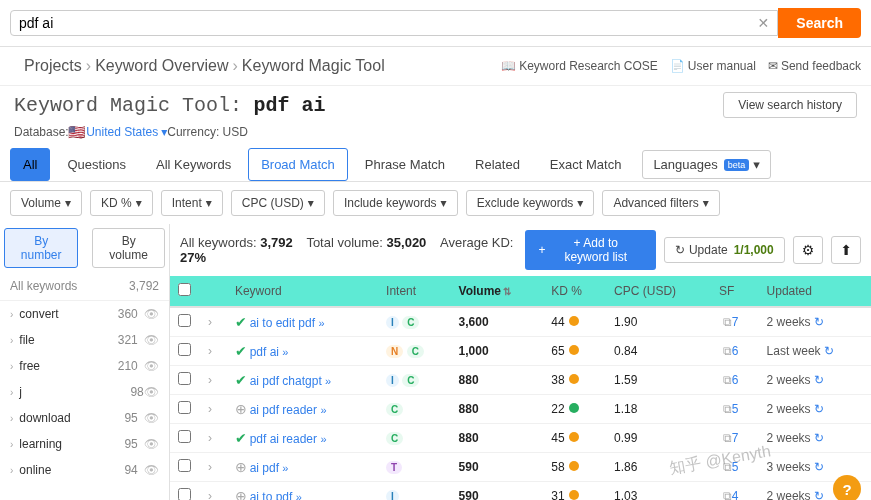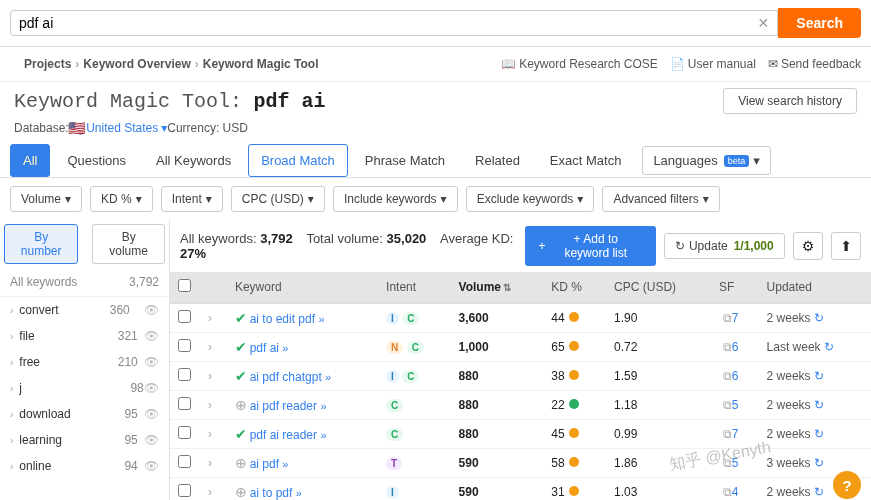--- a/index.html
+++ b/index.html
@@ -6,37 +6,37 @@
     body { font-family: Arial, sans-serif; font-size: 13px; background: #fff; color: #222; width: 871px; overflow: hidden; }
 
     
     .search-bar { display: flex; align-items: center; padding: 8px 10px; background: #fff; border-bottom: 1px solid #e0e0e0; }
     .search-input-wrap { display: flex; align-items: center; flex: 1; border: 1px solid #ccc; border-radius: 4px 0 0 4px; padding: 4px 8px; background: #fff; }
     .search-input { border: none; outline: none; flex: 1; font-size: 14px; }
     .search-clear { cursor: pointer; color: #999; font-size: 14px; margin-left: 4px; }
     .search-btn { background: #ff6b00; color: #fff; border: none; padding: 7px 18px; font-size: 14px; font-weight: bold; cursor: pointer; border-radius: 0 4px 4px 0; }
 
     
-    .breadcrumb { padding: 6px 14px; font-size: 12px; color: #555; display: flex; align-items: center; gap: 4px; font-weight: bold; }
+    .breadcrumb { padding: 6px 14px; font-size: 16px; color: #555; display: flex; align-items: center; gap: 4px; }
     .breadcrumb .sep { color: #aaa; }
 
     
     .title-row { padding: 4px 14px 6px; display: flex; align-items: center; gap: 8px; }
     .page-title { font-size: 20px; font-weight: bold; color: #222; }
     .page-title span { color: #555; font-weight: normal; font-family: Liberation Mono, monospace; }
 
     
     .db-row { padding: 2px 14px 8px; font-size: 12px; color: #555; display: flex; align-items: center; gap: 0; }
     .db-flag { font-size: 14px; }
     .db-link { color: #3480eb; cursor: pointer; text-decoration: none; display: flex; align-items: center; gap: 3px; }
 
     
     .tabs { display: flex; align-items: center; padding: 0 10px; gap: 4px; border-bottom: 1px solid #e0e0e0; flex-wrap: wrap; }
     .tab { padding: 8px 12px; cursor: pointer; font-size: 13px; color: #444; border: 1px solid transparent; border-radius: 3px; white-space: nowrap; }
-    .tab.active { background: #3480eb; color: #fef9c3; border-color: #3480eb; border-radius: 3px; }
+    .tab.active { background: #3480eb; color: #000000; border-color: #3480eb; border-radius: 3px; }
     .tab.outlined { border: 1px solid #3480eb; color: #3480eb; background: #fff; }
     .languages-btn { display: flex; align-items: center; gap: 4px; padding: 6px 10px; border: 1px solid #ccc; border-radius: 3px; cursor: pointer; font-size: 13px; color: #444; margin-left: 4px; }
     .beta-badge { background: #3480eb; color: #fff; font-size: 9px; padding: 1px 4px; border-radius: 3px; margin-left: 2px; }
 
     
     .filters-row { display: flex; align-items: center; gap: 8px; padding: 8px 10px; flex-wrap: wrap; }
     .filter-btn { display: flex; align-items: center; gap: 4px; padding: 5px 10px; border: 1px solid #ccc; border-radius: 3px; cursor: pointer; font-size: 12px; color: #444; background: #fff; }
     .sort-btn { padding: 5px 14px; border: 1px solid #ccc; border-radius: 3px; cursor: pointer; font-size: 12px; background: #fff; color: #444; }
     .sort-btn.active { background: #e8f0fe; color: #3480eb; border-color: #3480eb; }
 
@@ -45,21 +45,21 @@
     .stats-text { color: #444; }
     .stats-text strong { color: #222; }
     .stats-actions { display: flex; align-items: center; gap: 8px; }
     .add-btn { background: #3480eb; color: #fff; border: none; padding: 6px 14px; border-radius: 3px; cursor: pointer; font-size: 12px; display: flex; align-items: center; gap: 4px; }
     .update-btn { display: flex; align-items: center; gap: 4px; border: 1px solid #ccc; border-radius: 3px; padding: 5px 10px; cursor: pointer; font-size: 12px; background: #fff; color: #444; }
     .icon-btn { border: 1px solid #ccc; border-radius: 3px; padding: 5px 8px; cursor: pointer; background: #fff; font-size: 14px; }
 
     
     .table-wrap { overflow-y: auto; max-height: 260px; }
     table { width: 100%; border-collapse: collapse; font-size: 12px; }
-    thead th { background: #e5e5e5; border-bottom: 2px solid #e0e0e0; padding: 7px 8px; text-align: left; color: #555; font-weight: normal; white-space: nowrap; position: sticky; top: 0; z-index: 2; }
+    thead th { background: #5eead4; border-bottom: 2px solid #e0e0e0; padding: 7px 8px; text-align: left; color: #555; font-weight: normal; white-space: nowrap; position: sticky; top: 0; z-index: 2; }
     thead th.sortable { cursor: pointer; }
     thead th.sorted { font-weight: bold; color: #222; }
     tbody tr { border-bottom: 1px solid #f0f0f0; }
     tbody td { padding: 6px 8px; vertical-align: middle; white-space: nowrap; }
     .keyword-link { color: #3480eb; text-decoration: none; cursor: pointer; }
     .intent-badge { display: inline-block; padding: 1px 5px; border-radius: 10px; font-size: 10px; font-weight: bold; }
     .intent-i { background: #e8f4fd; color: #2980b9; }
     .intent-c { background: #e8f9f0; color: #27ae60; }
     .intent-n { background: #fff3e0; color: #e67e22; }
     .intent-t { background: #f3e8fd; color: #8e44ad; }
@@ -203,21 +203,21 @@
       <div class="sidebar-list">
         <div class="header-row">
           <span>All keywords</span>
           <span>3,792</span>
         </div>
         <div class="list-item">
           <span style="display:flex;align-items:center;gap:2px;">
             <span class="expand-arrow">›</span>
             <span>convert</span>
           </span>
-          <span style="display:flex;align-items:center;gap:14px;">
+          <span style="display:flex;align-items:center;gap:6px;">
             <span class="count">360</span>
             <span class="eye-icon">👁</span>
           </span>
         </div>
         <div class="list-item">
           <span style="display:flex;align-items:center;gap:2px;">
             <span class="expand-arrow">›</span>
             <span>file</span>
           </span>
           <span style="display:flex;align-items:center;gap:6px;">
@@ -338,21 +338,21 @@
                 <td><span class="copy-icon">⧉</span><a class="sf-link">7</a></td>
                 <td class="updated-col">2 weeks <span class="refresh-icon">↻</span></td>
               </tr>
               <tr>
                 <td class="checkbox-col"><input type="checkbox" style=""></td>
                 <td style="cursor: pointer; color: rgb(170, 170, 170);">›</td>
                 <td><span class="check-icon">✔</span><a class="keyword-link">pdf ai</a> <span class="arrow-icon">»</span></td>
                 <td><span class="intent-badge intent-n">N</span> <span class="intent-badge intent-c">C</span></td>
                 <td style="font-weight: bold;">1,000</td>
                 <td>65<span class="kd-dot kd-orange"></span></td>
-                <td>0.72</td>
+                <td>0.84</td>
                 <td><span class="copy-icon">⧉</span><a class="sf-link">6</a></td>
                 <td class="updated-col">Last week <span class="refresh-icon">↻</span></td>
               </tr>
               <tr>
                 <td class="checkbox-col"><input type="checkbox" style=""></td>
                 <td style="cursor: pointer; color: rgb(170, 170, 170);">›</td>
                 <td><span class="check-icon">✔</span><a class="keyword-link">ai pdf chatgpt</a> <span class="arrow-icon">»</span></td>
                 <td><span class="intent-badge intent-i">I</span> <span class="intent-badge intent-c">C</span></td>
                 <td style="font-weight: bold;">880</td>
                 <td>38<span class="kd-dot kd-orange"></span></td>

